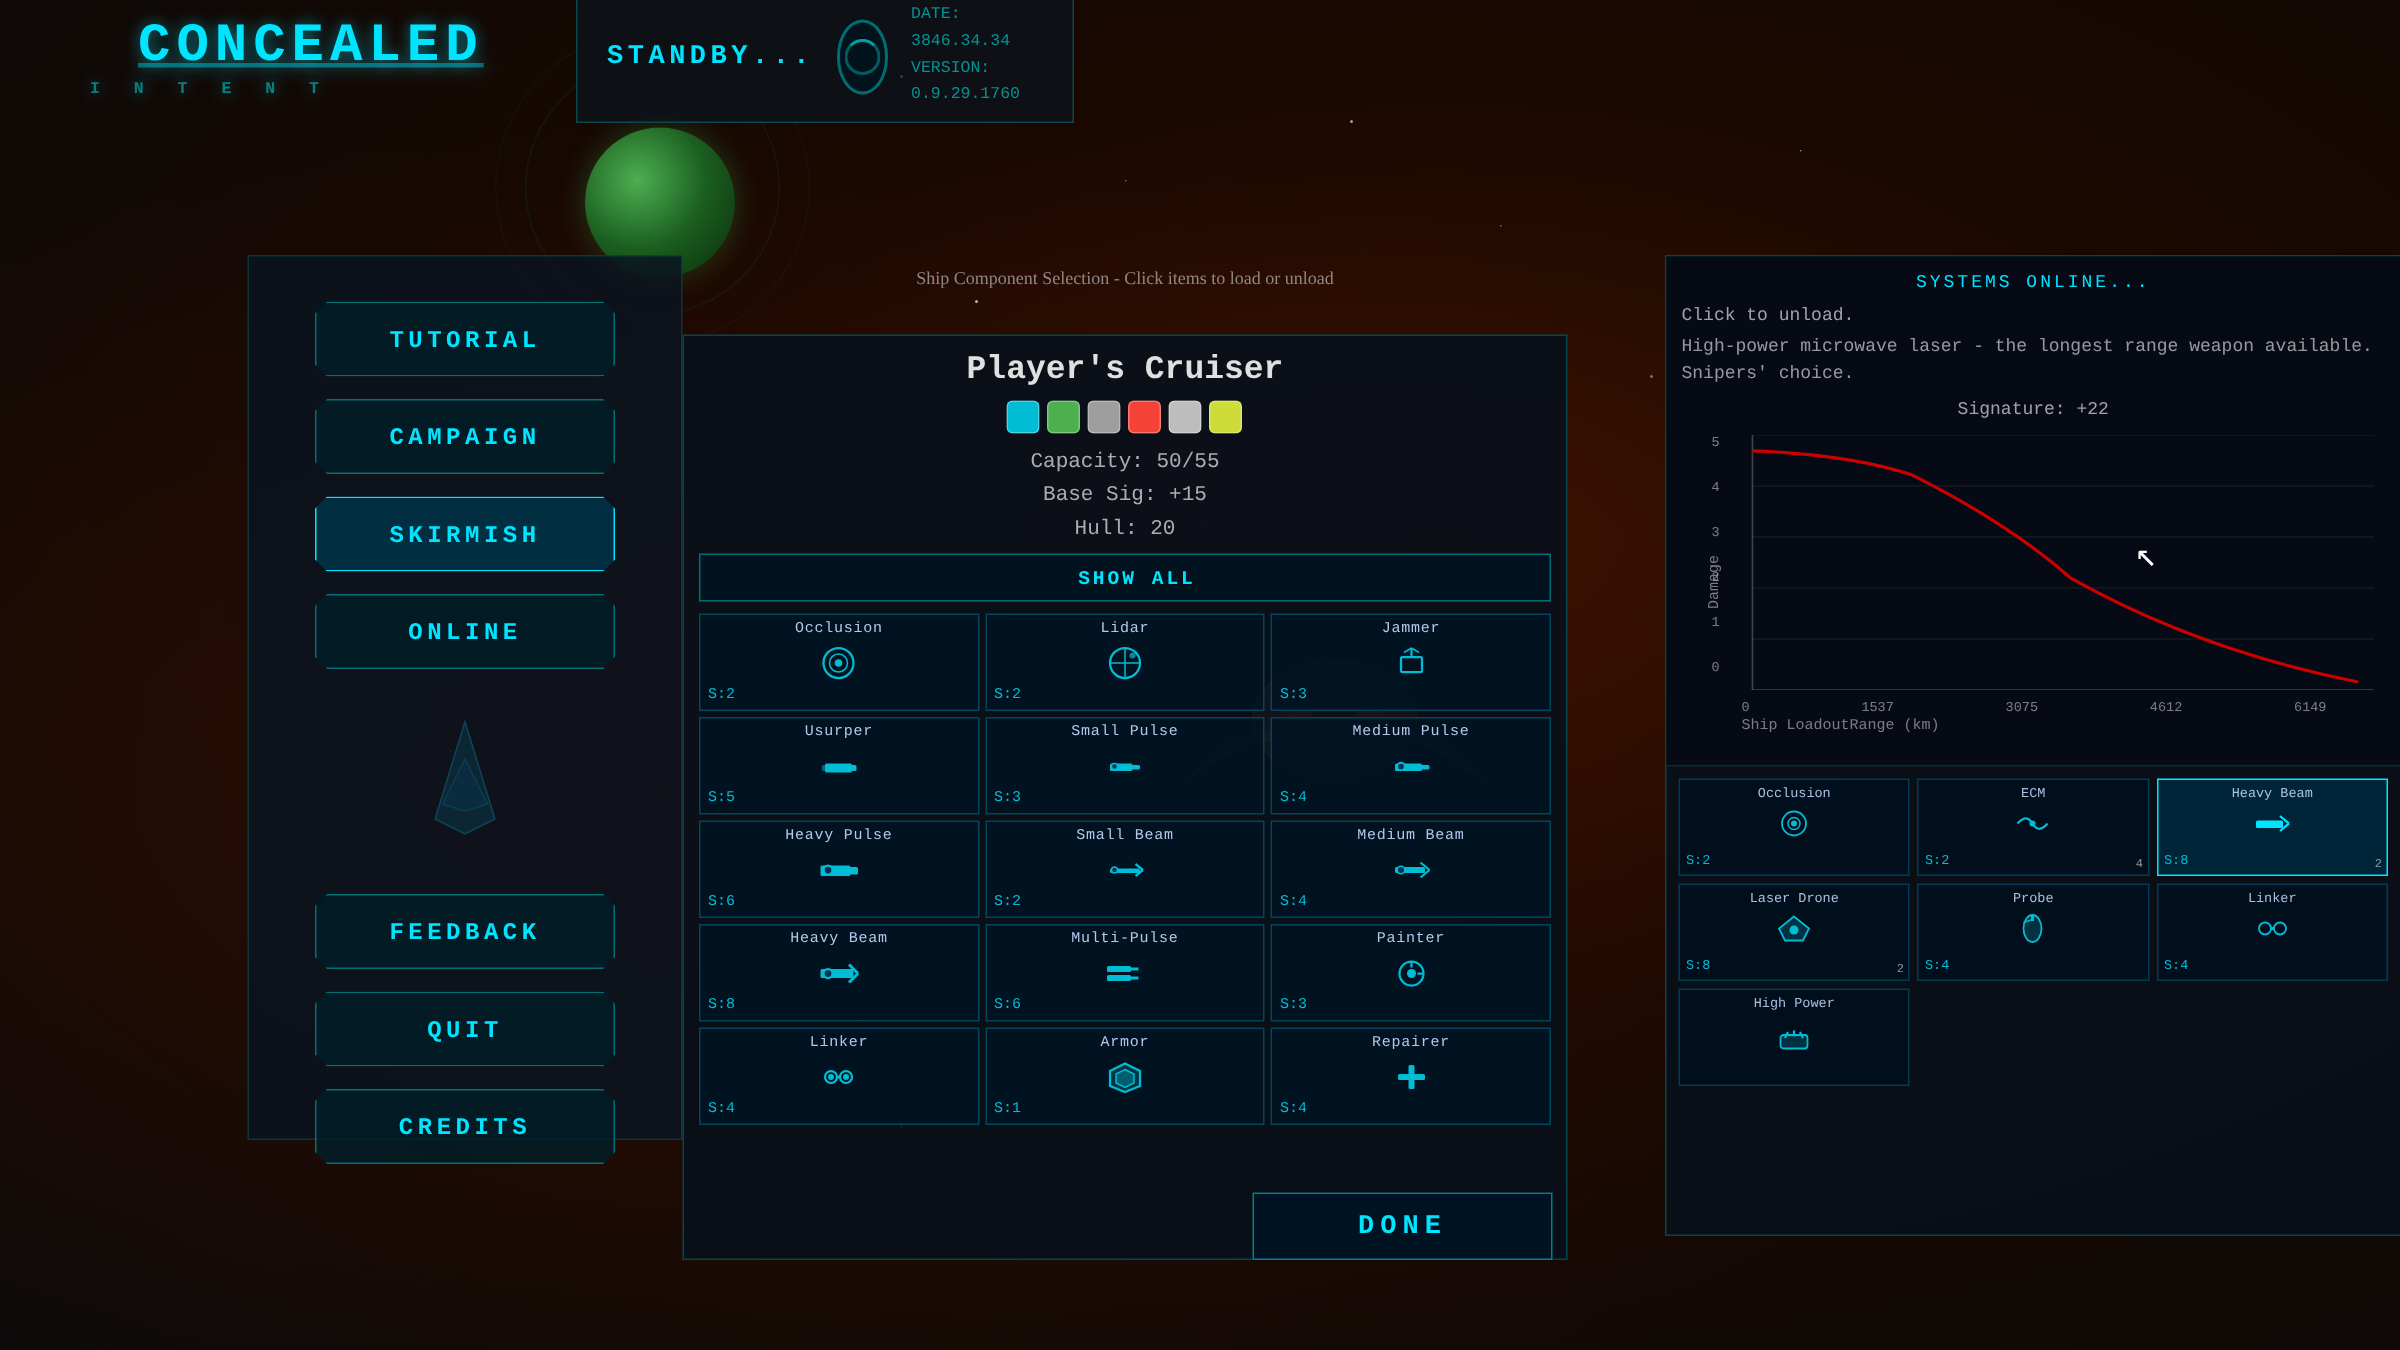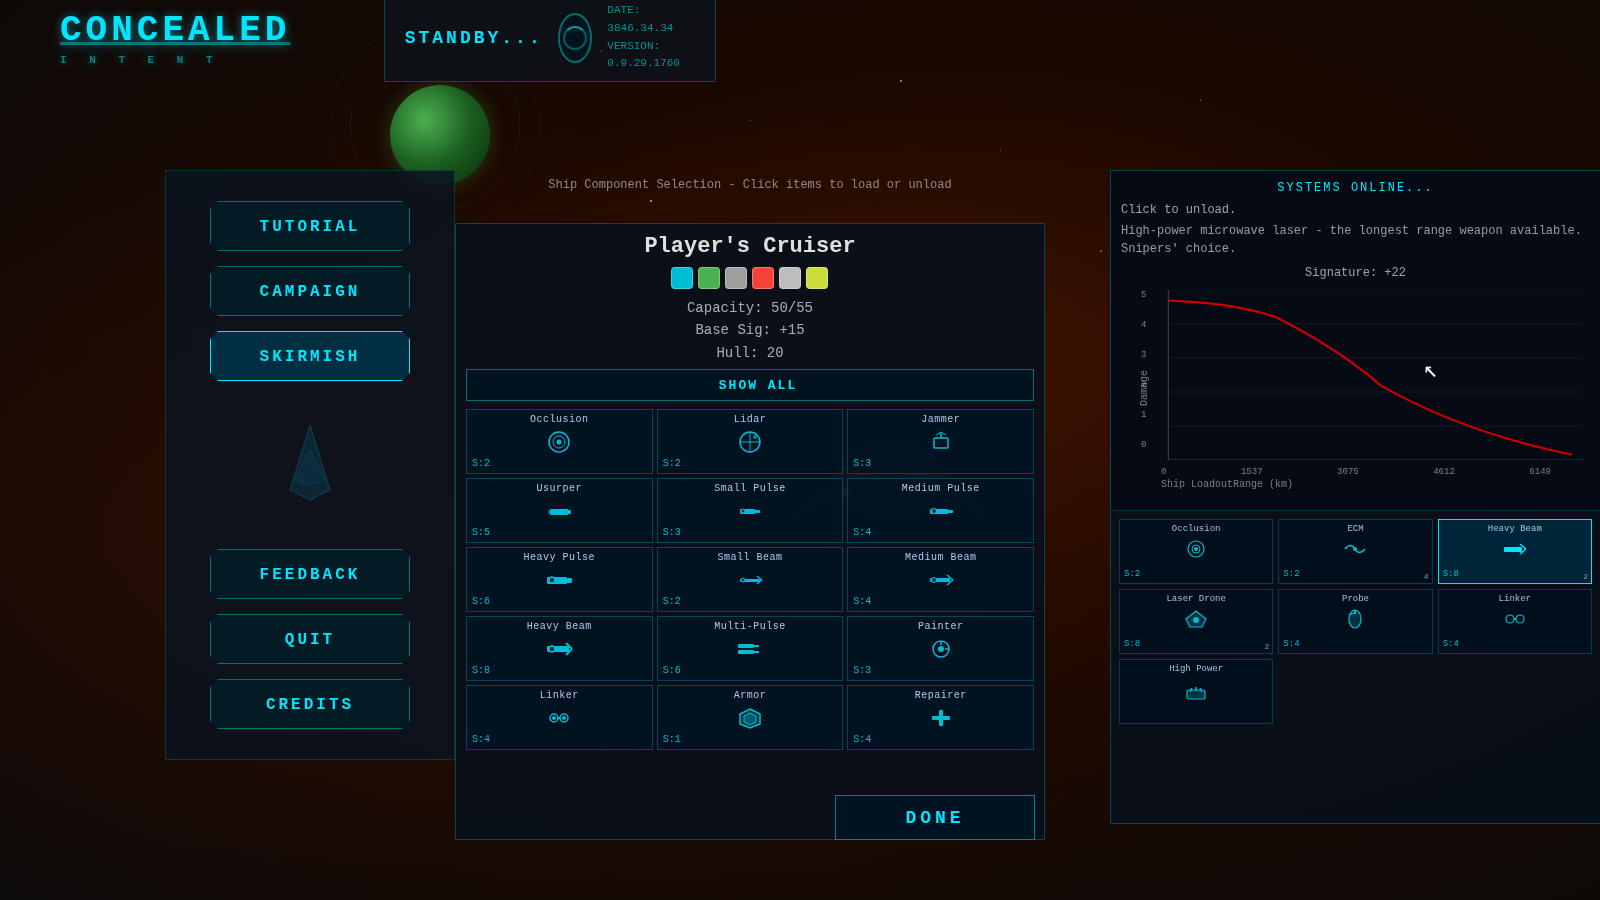--- a/index.html
+++ b/index.html
@@ -453,54 +453,55 @@
   <div class="star" style="width:1px;height:1px;top:100px;left:1200px;opacity:0.6"></div>
   <div class="star" style="width:2px;height:2px;top:400px;left:400px;opacity:0.4"></div>
   <div class="star" style="width:1px;height:1px;top:500px;left:300px;opacity:0.6"></div>
 </div>
 
 <div class="ring-deco"></div>
 <div class="ring-deco2"></div>
 <div class="planet"></div>
 
 <div class="logo">
-  <div style="text-decoration:underline;text-decoration-color:rgba(0,229,255,0.4);">CONCEALED</div>
+  <div style="text-decoration:underline;text-decoration-color:rgba(0,229,255,0.4);margin-left:32px;">CONCEALED</div>
   <div class="logo-sub">I  N  T  E  N  T</div>
 </div>
 
 <div class="top-header">
   <div class="standby-panel">
     <div class="standby-text">STANDBY...</div>
     <div class="dial"></div>
     <div class="version-info">
       <div>DATE: 3846.34.34</div>
       <div>VERSION: 0.9.29.1760</div>
     </div>
   </div>
 </div>
 
 <div class="sidebar">
   <div class="nav-btn">TUTORIAL</div>
   <div class="nav-btn">CAMPAIGN</div>
   <div class="nav-btn active">SKIRMISH</div>
+  <div class="nav-btn">ONLINE</div>
   <div class="nav-btn-spacer"></div>
 
   <div style="width:70px;height:100px;opacity:0.5;display:flex;align-items:center;justify-content:center;">
     <svg width="60" height="90" viewBox="0 0 60 90">
       <polygon points="30,5 50,70 30,80 10,70" fill="rgba(0,150,200,0.3)" stroke="rgba(0,200,255,0.5)" stroke-width="1"></polygon>
       <polygon points="30,30 45,60 30,65 15,60" fill="rgba(0,100,150,0.3)" stroke="rgba(0,200,255,0.3)" stroke-width="1"></polygon>
     </svg>
   </div>
   <div class="nav-btn-spacer"></div>
   <div class="nav-btn">FEEDBACK</div>
   <div class="nav-btn">QUIT</div>
   <div class="nav-btn">CREDITS</div>
 </div>
 
-<div style="position:absolute;top:178px;left:455px;width:590px;text-align:center;color:rgba(200,200,200,0.65);font-family:Liberation Mono, monospace;font-size:12px;z-index:6;pointer-events:none;">Ship Component Selection - Click items to load or unload</div>
+<div style="position:absolute;top:178px;left:455px;width:590px;text-align:center;color:rgba(200,200,200,0.65);font-family:Liberation Serif, serif;font-size:12px;z-index:6;pointer-events:none;">Ship Component Selection - Click items to load or unload</div>
 
 <div class="main-content">
 
   <div class="ship-header">
     <div class="ship-title">Player's Cruiser</div>
     <div class="color-dots">
       <div class="color-dot" style="background:#00bcd4;"></div>
       <div class="color-dot" style="background:#4caf50;"></div>
       <div class="color-dot" style="background:#9e9e9e;"></div>
       <div class="color-dot" style="background:#f44336;"></div>

